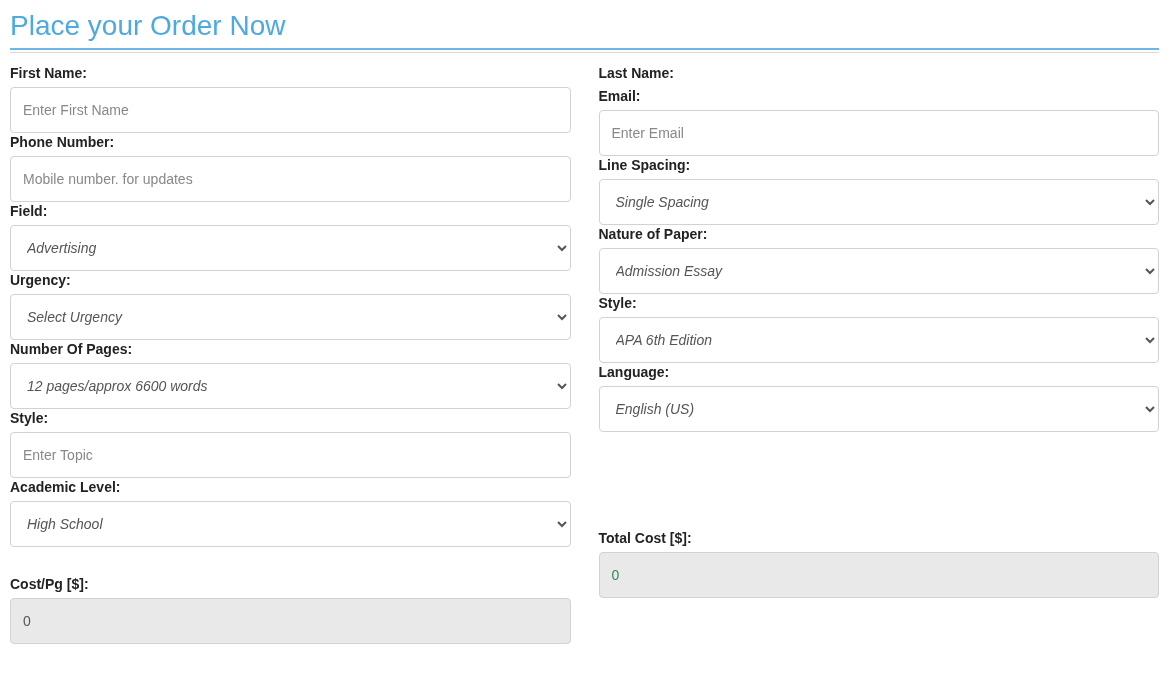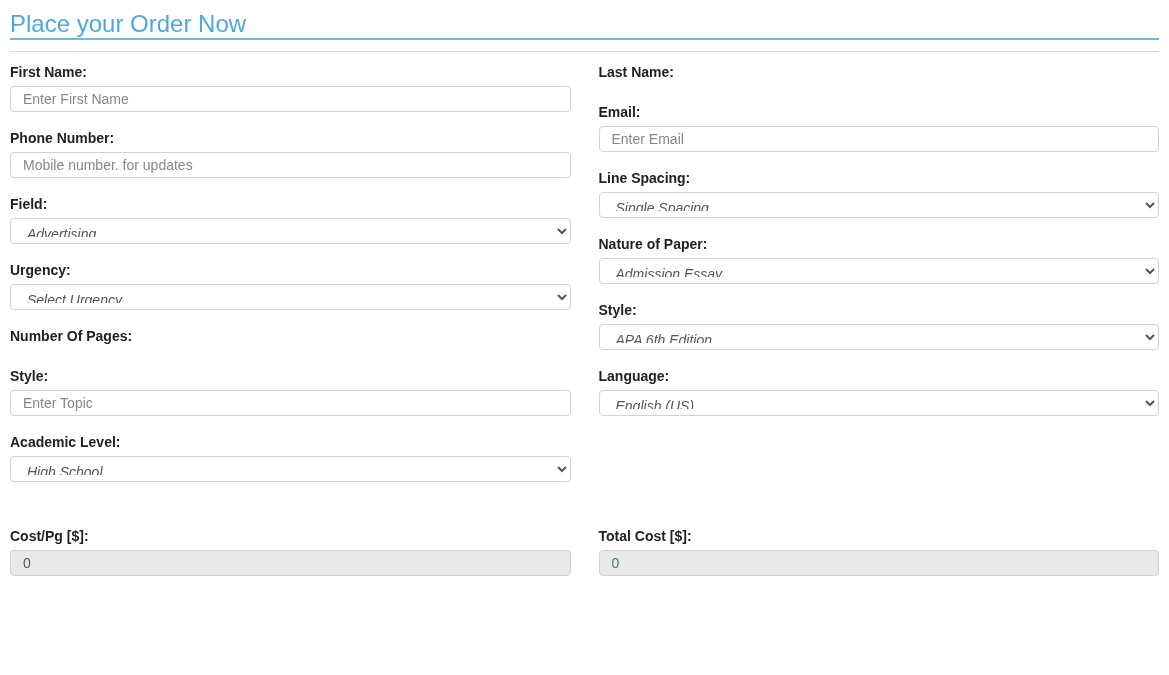--- a/index.html
+++ b/index.html
@@ -11,53 +11,53 @@
       font-family: "Segoe UI", Tahoma, Geneva, Verdana, sans-serif;
       background: #ffffff;
       padding: 10px;
       width: 1169px;
       color: #333;
     }
     .container {
       width: 100%;
     }
     .page-title {
-      font-size: 24px;
+      font-size: 28px;
       font-weight: 400;
       color: #4DA9E0;
-      padding-bottom: 0;
+      padding-bottom: 6px;
       border-bottom: 2px solid #6FB8E3;
-      margin-bottom: 11px;
+      margin-bottom: 2px;
     }
     .title-underline {
       border-bottom: 1px solid #d9d9d9;
       margin-bottom: 12px;
     }
     .form-grid {
       display: grid;
       grid-template-columns: 1fr 1fr;
       column-gap: 28px;
     }
     .form-col {
       display: flex;
       flex-direction: column;
     }
     .form-group {
-      margin-bottom: 18px;
+      margin-bottom: 1px;
     }
     .form-label {
       display: block;
       font-size: 14px;
       font-weight: 600;
       color: #222;
       margin-bottom: 6px;
     }
     .form-control {
       width: 100%;
-      height: 26px;
+      height: 46px;
       padding: 6px 12px;
       font-size: 14px;
       line-height: 1.5;
       color: #555;
       background-color: #fff;
       border: 1px solid #d2d2d2;
       border-radius: 4px;
     }
     .form-control::placeholder {
       color: #888;
@@ -108,20 +108,23 @@
 
       <div class="form-group">
         <label class="form-label">Urgency:</label>
         <select class="form-control">
           <option>Select Urgency</option>
         </select>
       </div>
 
       <div class="form-group">
         <label class="form-label">Number Of Pages:</label>
+        <select class="form-control">
+          <option>12 pages/approx 6600 words</option>
+        </select>
       </div>
 
       <div class="form-group">
         <label class="form-label">Style:</label>
         <input type="text" class="form-control" placeholder="Enter Topic" style="">
       </div>
 
       <div class="form-group">
         <label class="form-label">Academic Level:</label>
         <select class="form-control">

